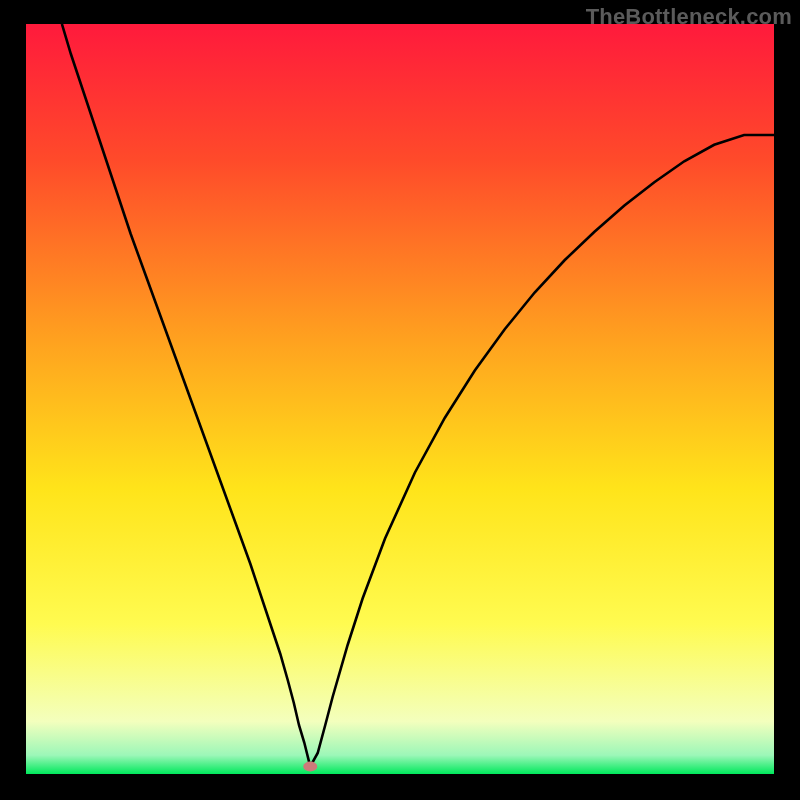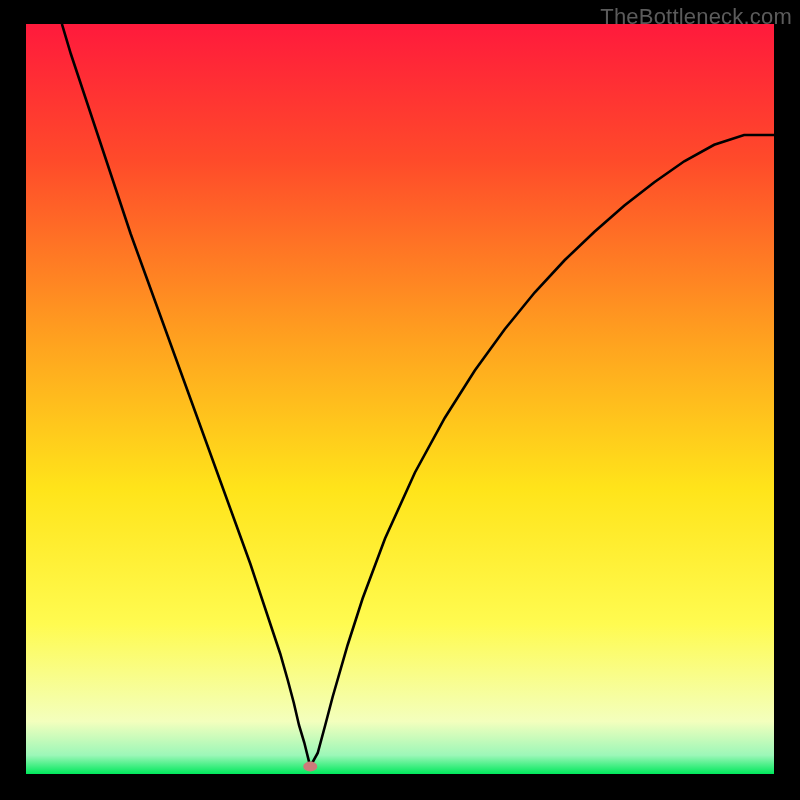--- a/index.html
+++ b/index.html
@@ -26,21 +26,21 @@
     width: 748px;
     height: 750px;
   }
   .watermark {
     position: absolute;
     top: 4px;
     right: 8px;
     color: #5b5b5b;
     font-size: 22px;
     letter-spacing: 0.2px;
-    font-weight: 400;
+    font-weight: 700;
     margin-left: 12px;
   }
 </style>
 </head>
 <body>
 
 <div class="frame">
   <svg class="plot" viewBox="0 0 748 750" preserveAspectRatio="none">
     <defs>
       <linearGradient id="bg" x1="0" y1="0" x2="0" y2="1">

